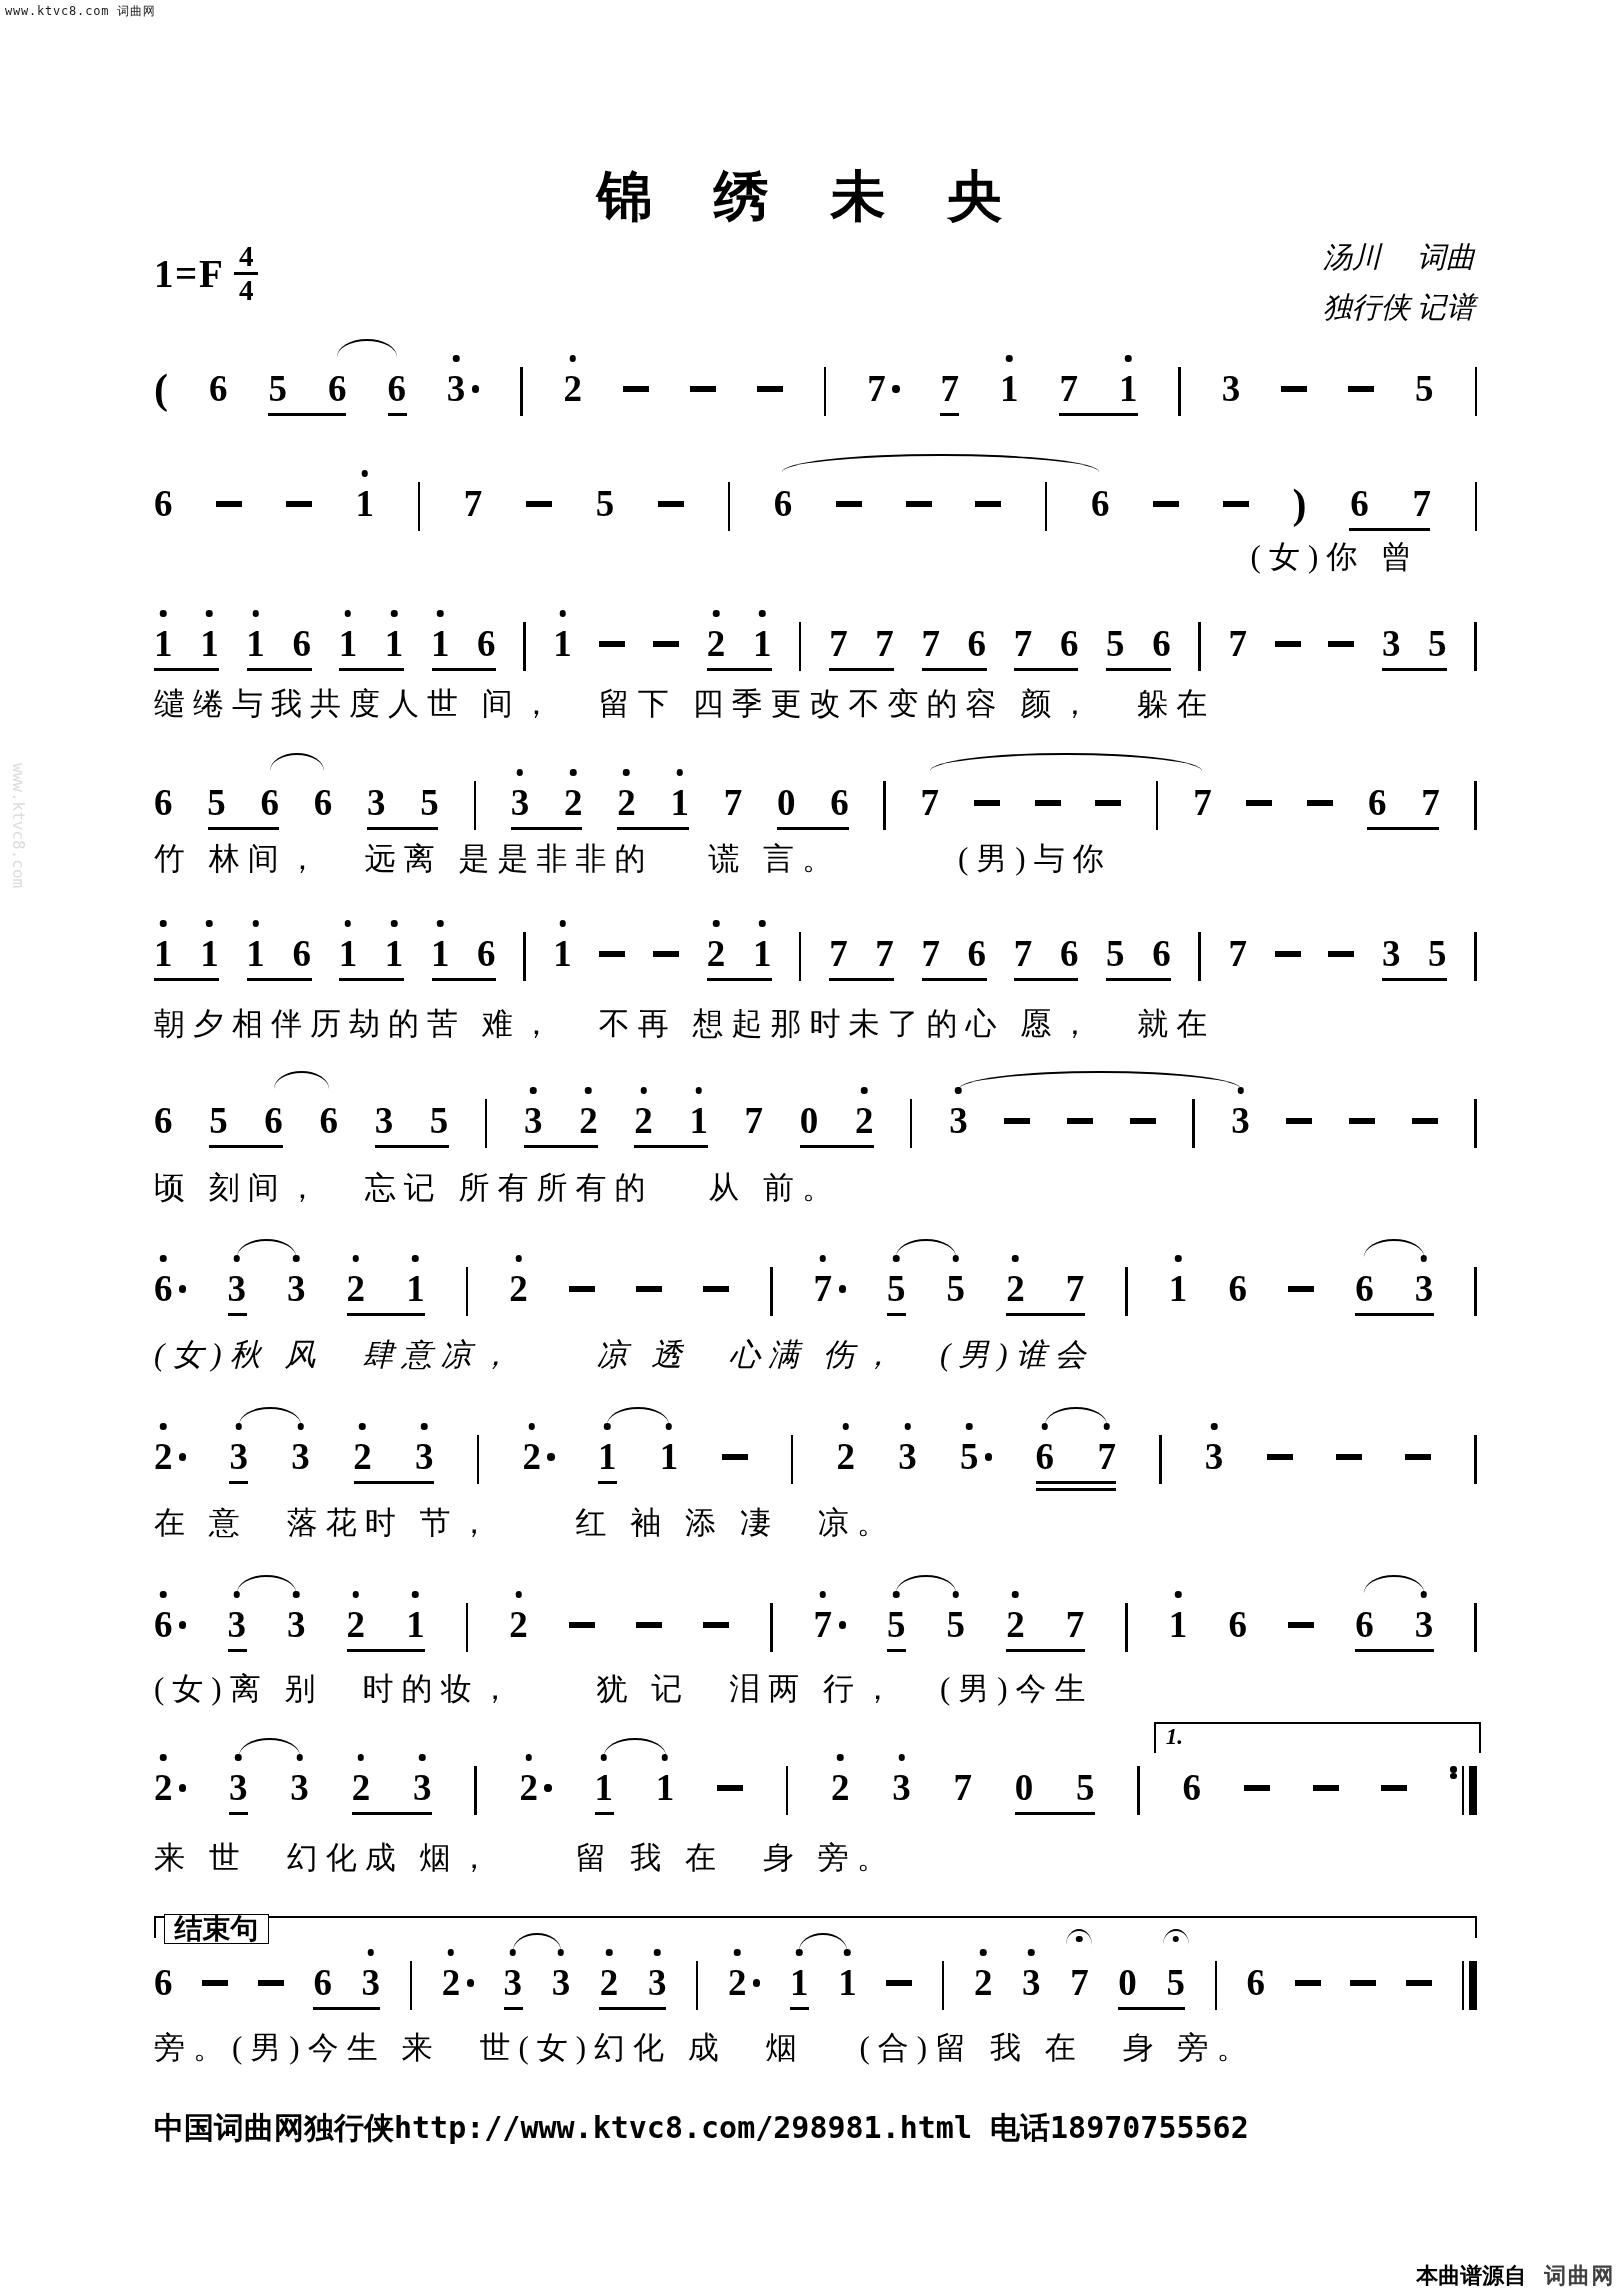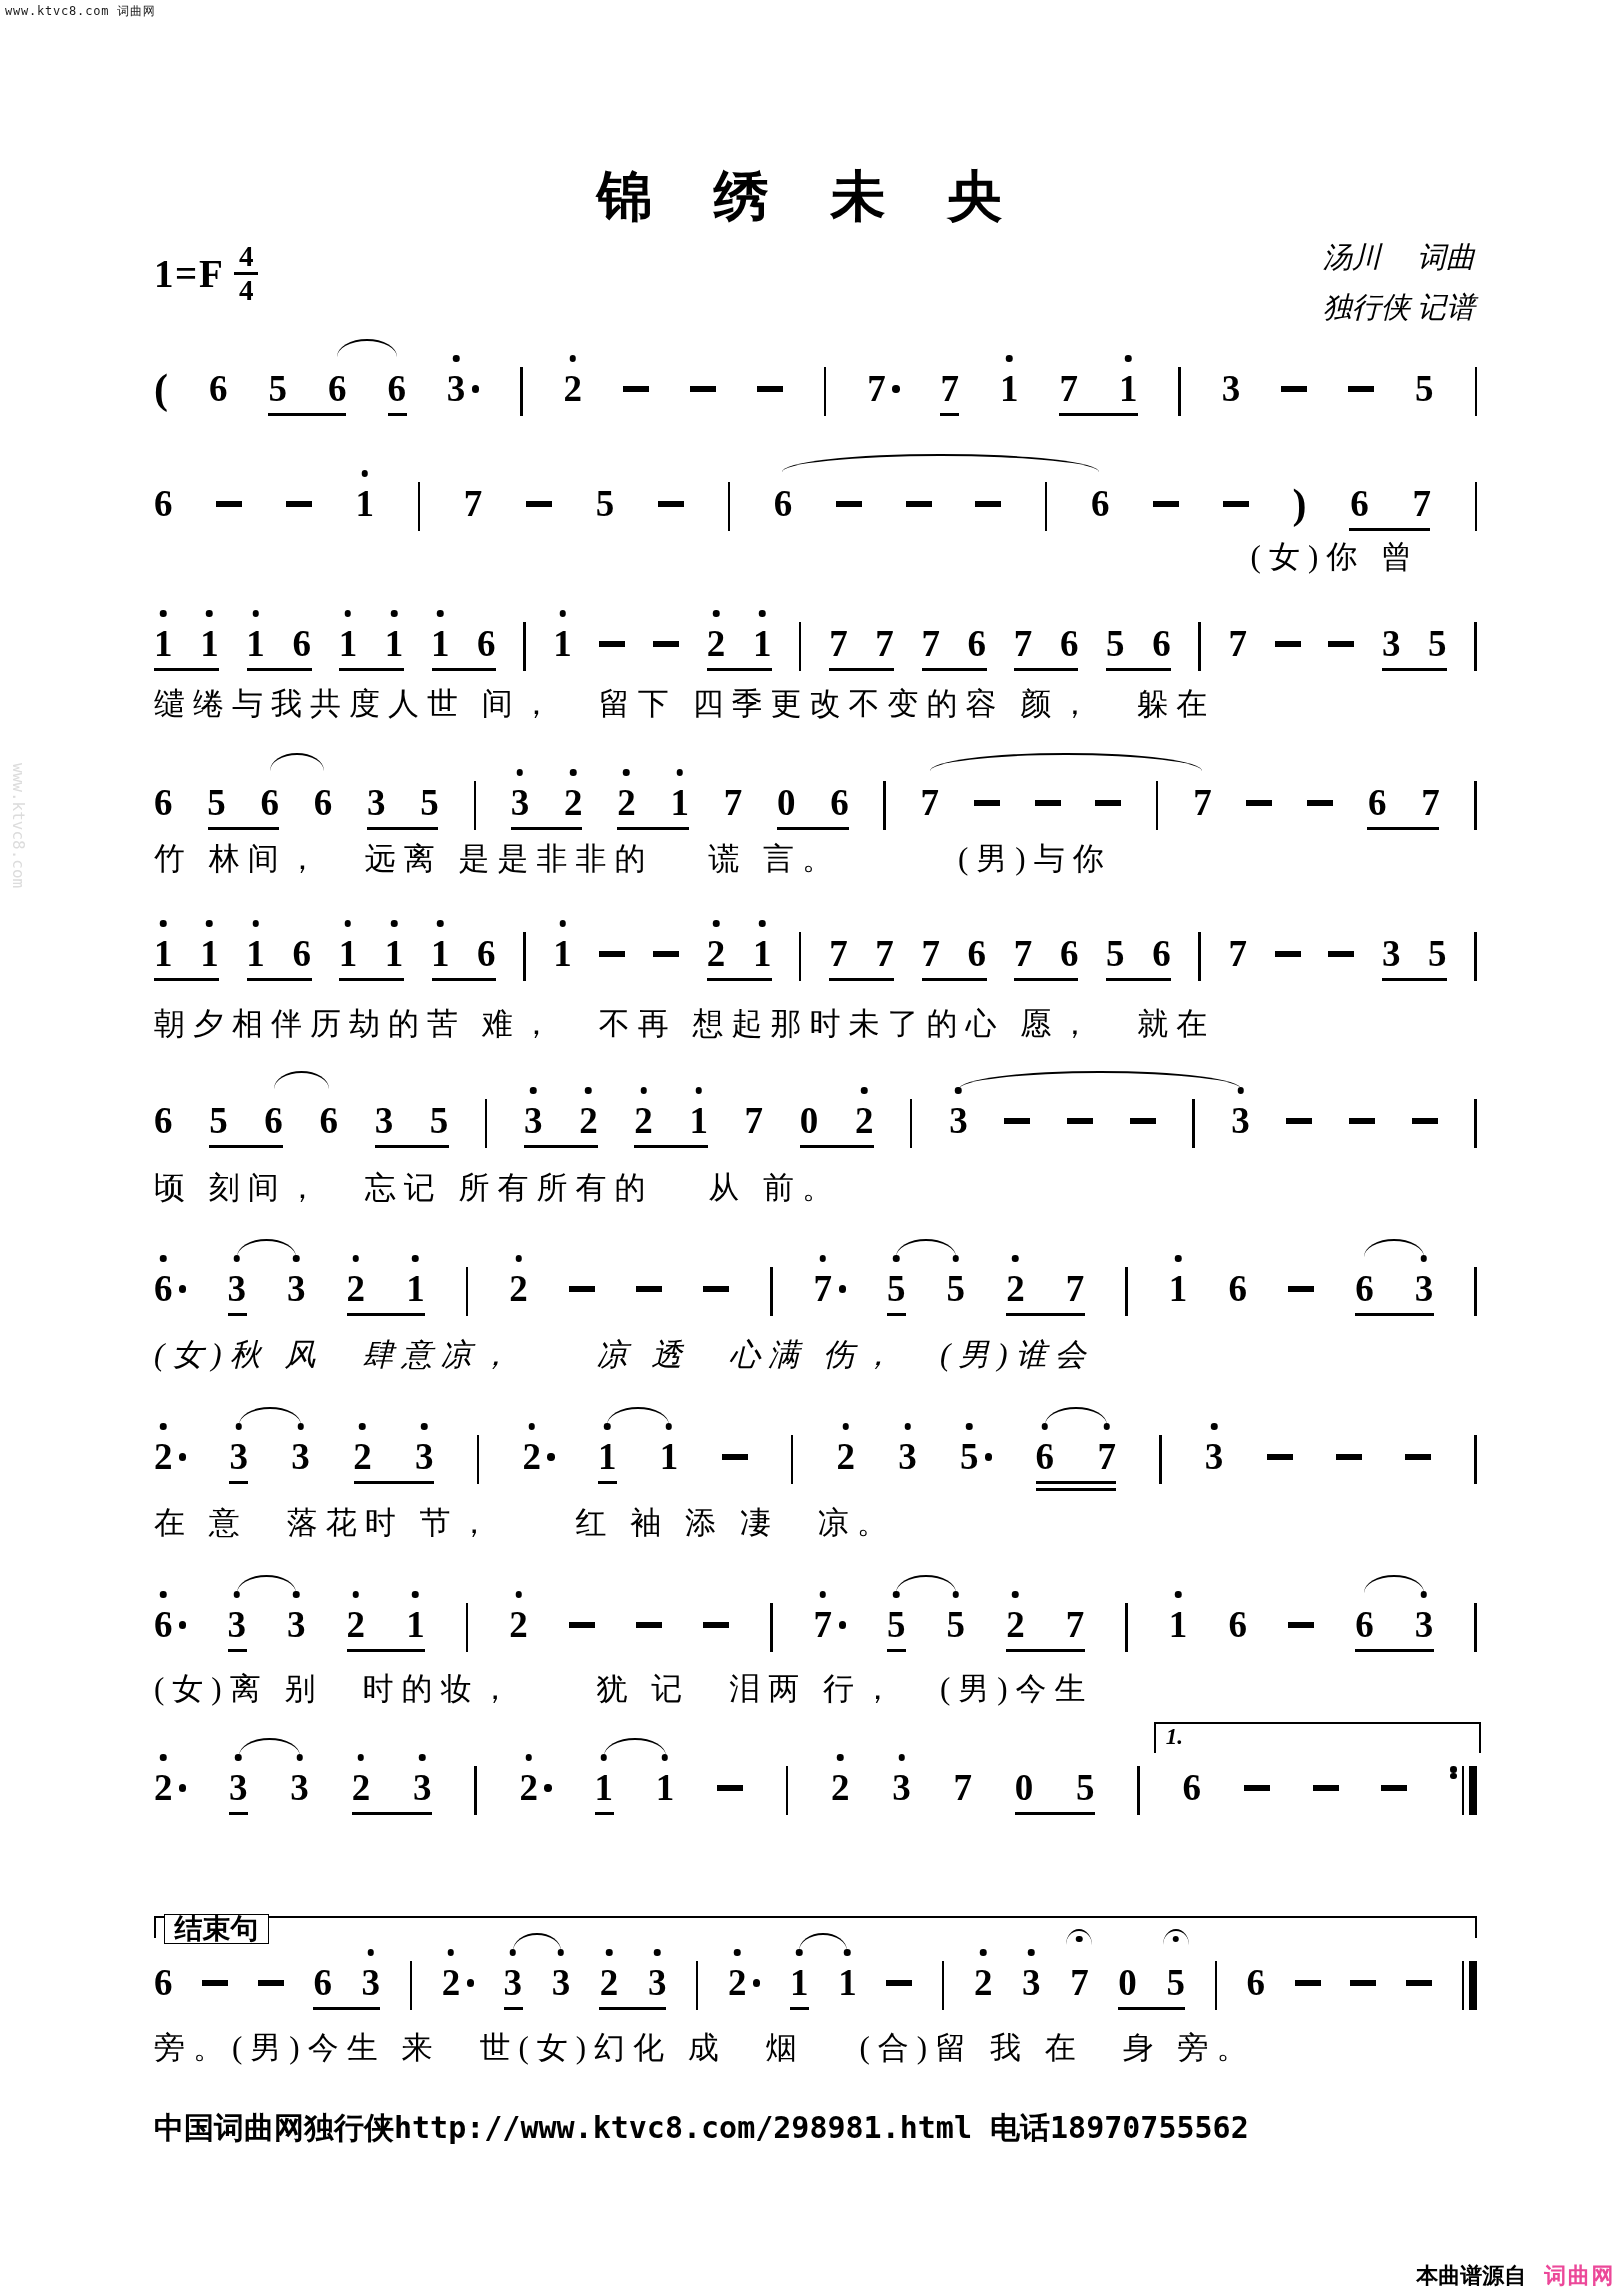--- a/index.html
+++ b/index.html
@@ -861,20 +861,21 @@
           </span>
           <span class="tok rbar">
             <i class="dcol">
               <b></b>
               <b></b>
             </i>
             <i class="thin"></i>
             <i class="thick"></i>
           </span>
         </div>
+        <div class="lyrics" style="top: 71px;">来 世　幻化成 烟，　　留 我 在　身 旁。</div>
         <div class="beam" style="left: 75px; width: 18.7px; top: 46px;"></div>
         <div class="beam" style="left: 198px; width: 80px; top: 46px;"></div>
         <div class="beam" style="left: 441px; width: 18.7px; top: 46px;"></div>
         <div class="beam" style="left: 861px; width: 80px; top: 46px;"></div>
         <div class="slur" style="left: 85px; width: 61px;"></div>
         <div class="slur" style="left: 450px; width: 62px;"></div>
         <div class="volta" style="left: 1000px; width: 323px;">
           <span class="vlabel">1.</span>
         </div>
       </div>
@@ -969,16 +970,16 @@
         <div class="slur" style="left: 359px; width: 48px;"></div>
         <div class="slur" style="left: 645px; width: 48px;"></div>
         <div class="endbracket"></div>
         <div class="endlabel">结束句</div>
       </div>
     </div>
 
   <div class="footer">中国词曲网独行侠http://www.ktvc8.com/298981.html 电话18970755562</div>
 
   <div class="srcnote">
-    <span>本曲谱源自</span><span class="brand" style="color: #ec4899;">词曲网</span>
+    <span>本曲谱源自</span><span class="brand" style="color: #404040;">词曲网</span>
   </div>
 </div>
 
 
 </body></html>

